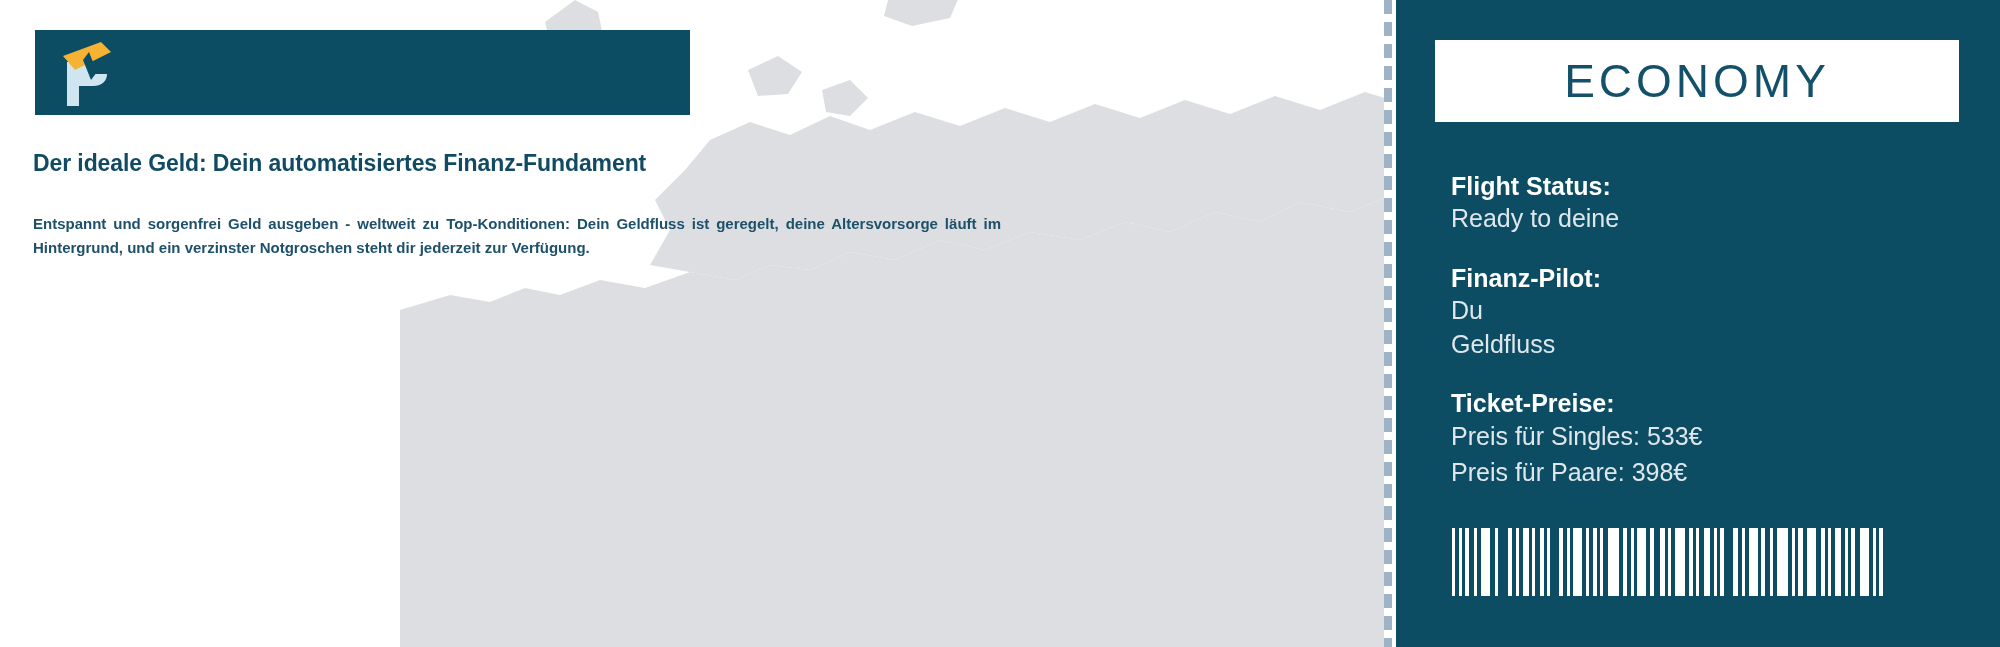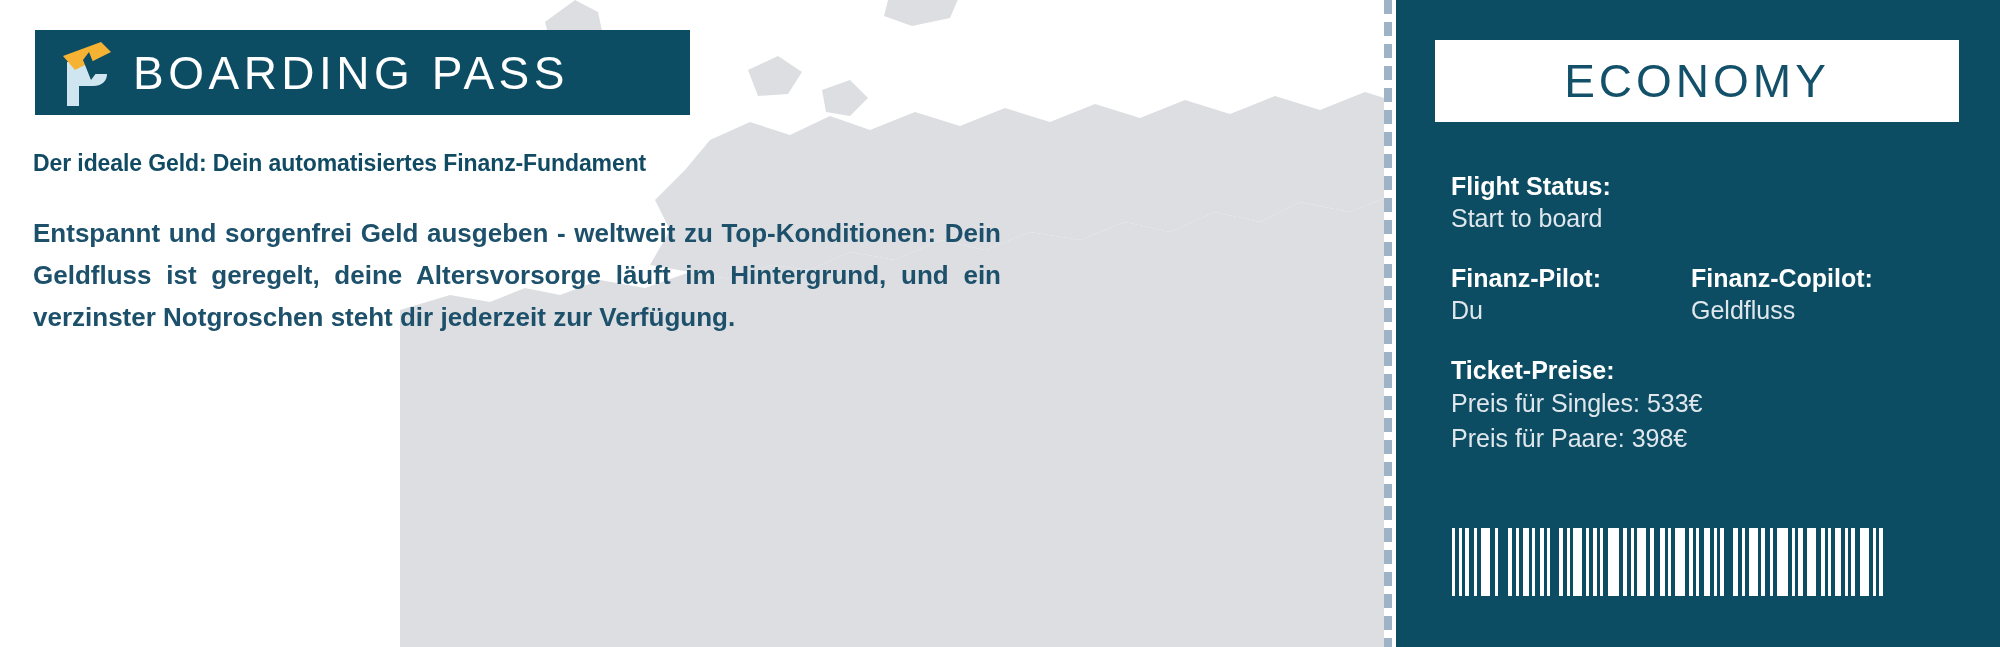--- a/index.html
+++ b/index.html
@@ -46,21 +46,21 @@
   .copy-head{
     color:#114b63;
     font-size:23px;
     font-weight:bold;
     letter-spacing:-0.1px;
     margin:0 0 34px 0;
     line-height:1.2;
   }
   .copy-body{
     color:#1d506a;
-    font-size:26px;
+    font-size:15px;
     font-weight:bold;
     line-height:1.62;
     text-align:justify;
     margin:0;
   }
 
   
   .perf{
     position:absolute;left:1384px;top:0;width:8px;height:647px;
     background:repeating-linear-gradient(
@@ -85,21 +85,21 @@
     font-size:46px;
     font-weight:300;
     letter-spacing:4px;
     line-height:1;
     white-space:nowrap;
   }
 
   .fields{
     position:absolute;left:55px;top:170px;width:520px;
   }
-  .field-row{display:flex;margin-bottom:26px;}
+  .field-row{display:flex;margin-bottom:26px;flex-direction:column;}
   .field-col{width:240px;flex:0 0 auto;}
   .field-col.wide{width:280px;}
   .field-label{
     color:#ffffff;font-size:25px;font-weight:bold;line-height:1.28;
     white-space:nowrap;
   }
   .field-value{
     color:#dfe7ec;font-size:25px;font-weight:300;line-height:1.35;
     white-space:nowrap;
   }
@@ -185,52 +185,50 @@
 
         <path d="M14,24 L14,68 L26,68 L26,48 L40,48 C50,48 54,42 54,36 L40,36
                  L40,24 Z" fill="#cfe6f0"></path>
         <path d="M14,24 L14,68 L24,68 L24,26 Z" fill="#cfe6f0"></path>
 
         <path d="M10,18 L48,4 L58,14 L22,32 Z" fill="#f6b333"></path>
 
         <path d="M36,14 L44,34 L38,42 L30,22 Z" fill="#0d4d63"></path>
       </svg>
     </div>
-    <div class="pass-header-title">BOARDING PASS</div>
   </div>
 
   <div class="copy-block">
     <div class="copy-head">Der ideale Geld: Dein automatisiertes Finanz-Fundament</div>
     <div class="copy-body">Entspannt und sorgenfrei Geld ausgeben - weltweit zu Top-Konditionen: Dein Geldfluss ist geregelt, deine Altersvorsorge läuft im Hintergrund, und ein verzinster Notgroschen steht dir jederzeit zur Verfügung.</div>
   </div>
 
   <div class="perf"></div>
 
   <div class="stub">
 
     <div class="economy-box">
       <div class="economy-text">ECONOMY</div>
     </div>
 
     <div class="fields">
 
       <div class="field-row">
         <div class="field-col">
           <div class="field-label">Flight Status:</div>
-          <div class="field-value">Start to board</div>
+          <div class="field-value">Ready to deine</div>
         </div>
       </div>
 
       <div class="field-row">
         <div class="field-col">
           <div class="field-label">Finanz-Pilot:</div>
           <div class="field-value">Du</div>
         </div>
         <div class="field-col wide">
-          <div class="field-label">Finanz-Copilot:</div>
           <div class="field-value">Geldfluss</div>
         </div>
       </div>
 
       <div class="prices">
         <div class="field-label">Ticket-Preise:</div>
         <div class="price-line">Preis für Singles: 533€</div>
         <div class="price-line">Preis für Paare: 398€</div>
       </div>
 

